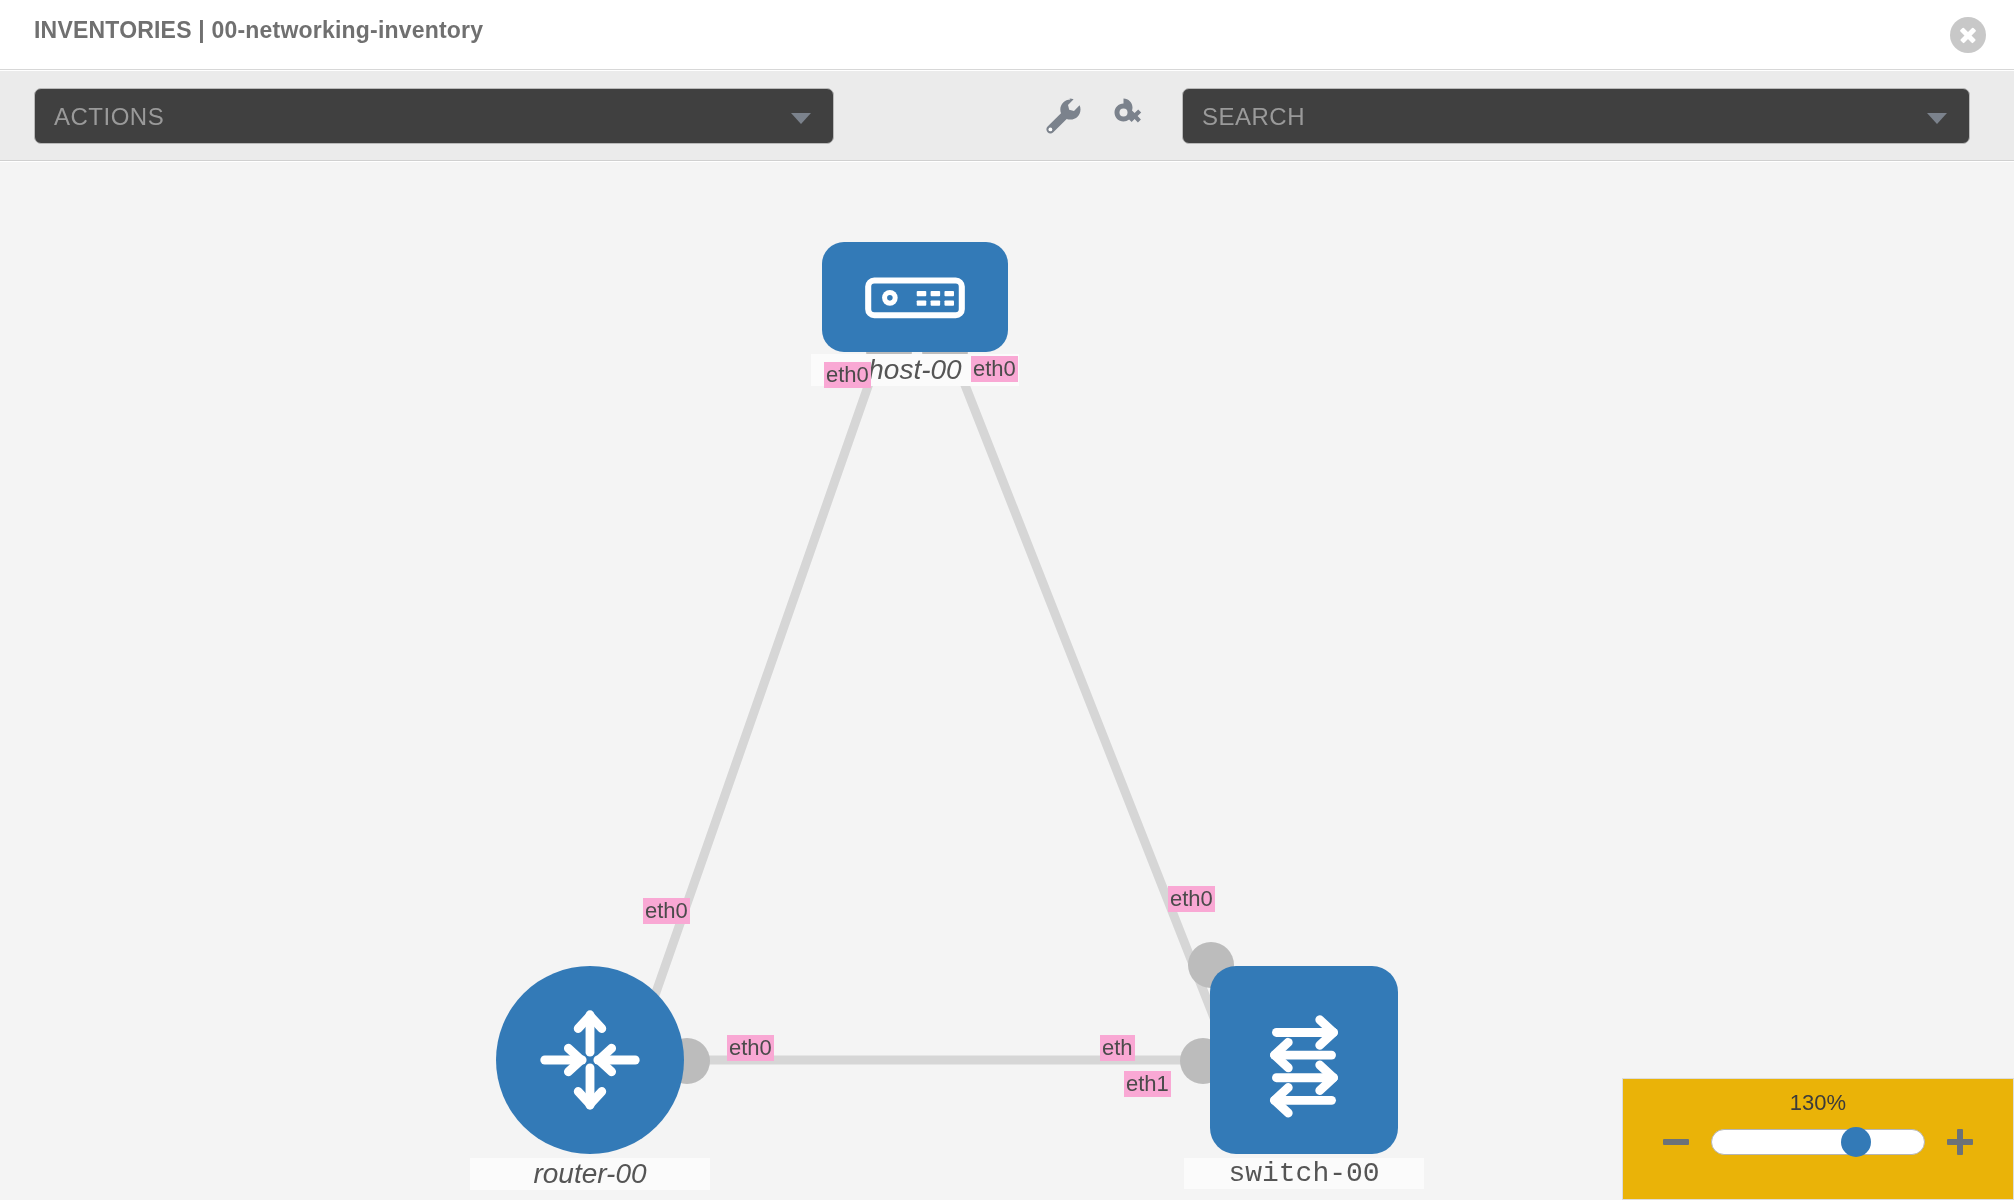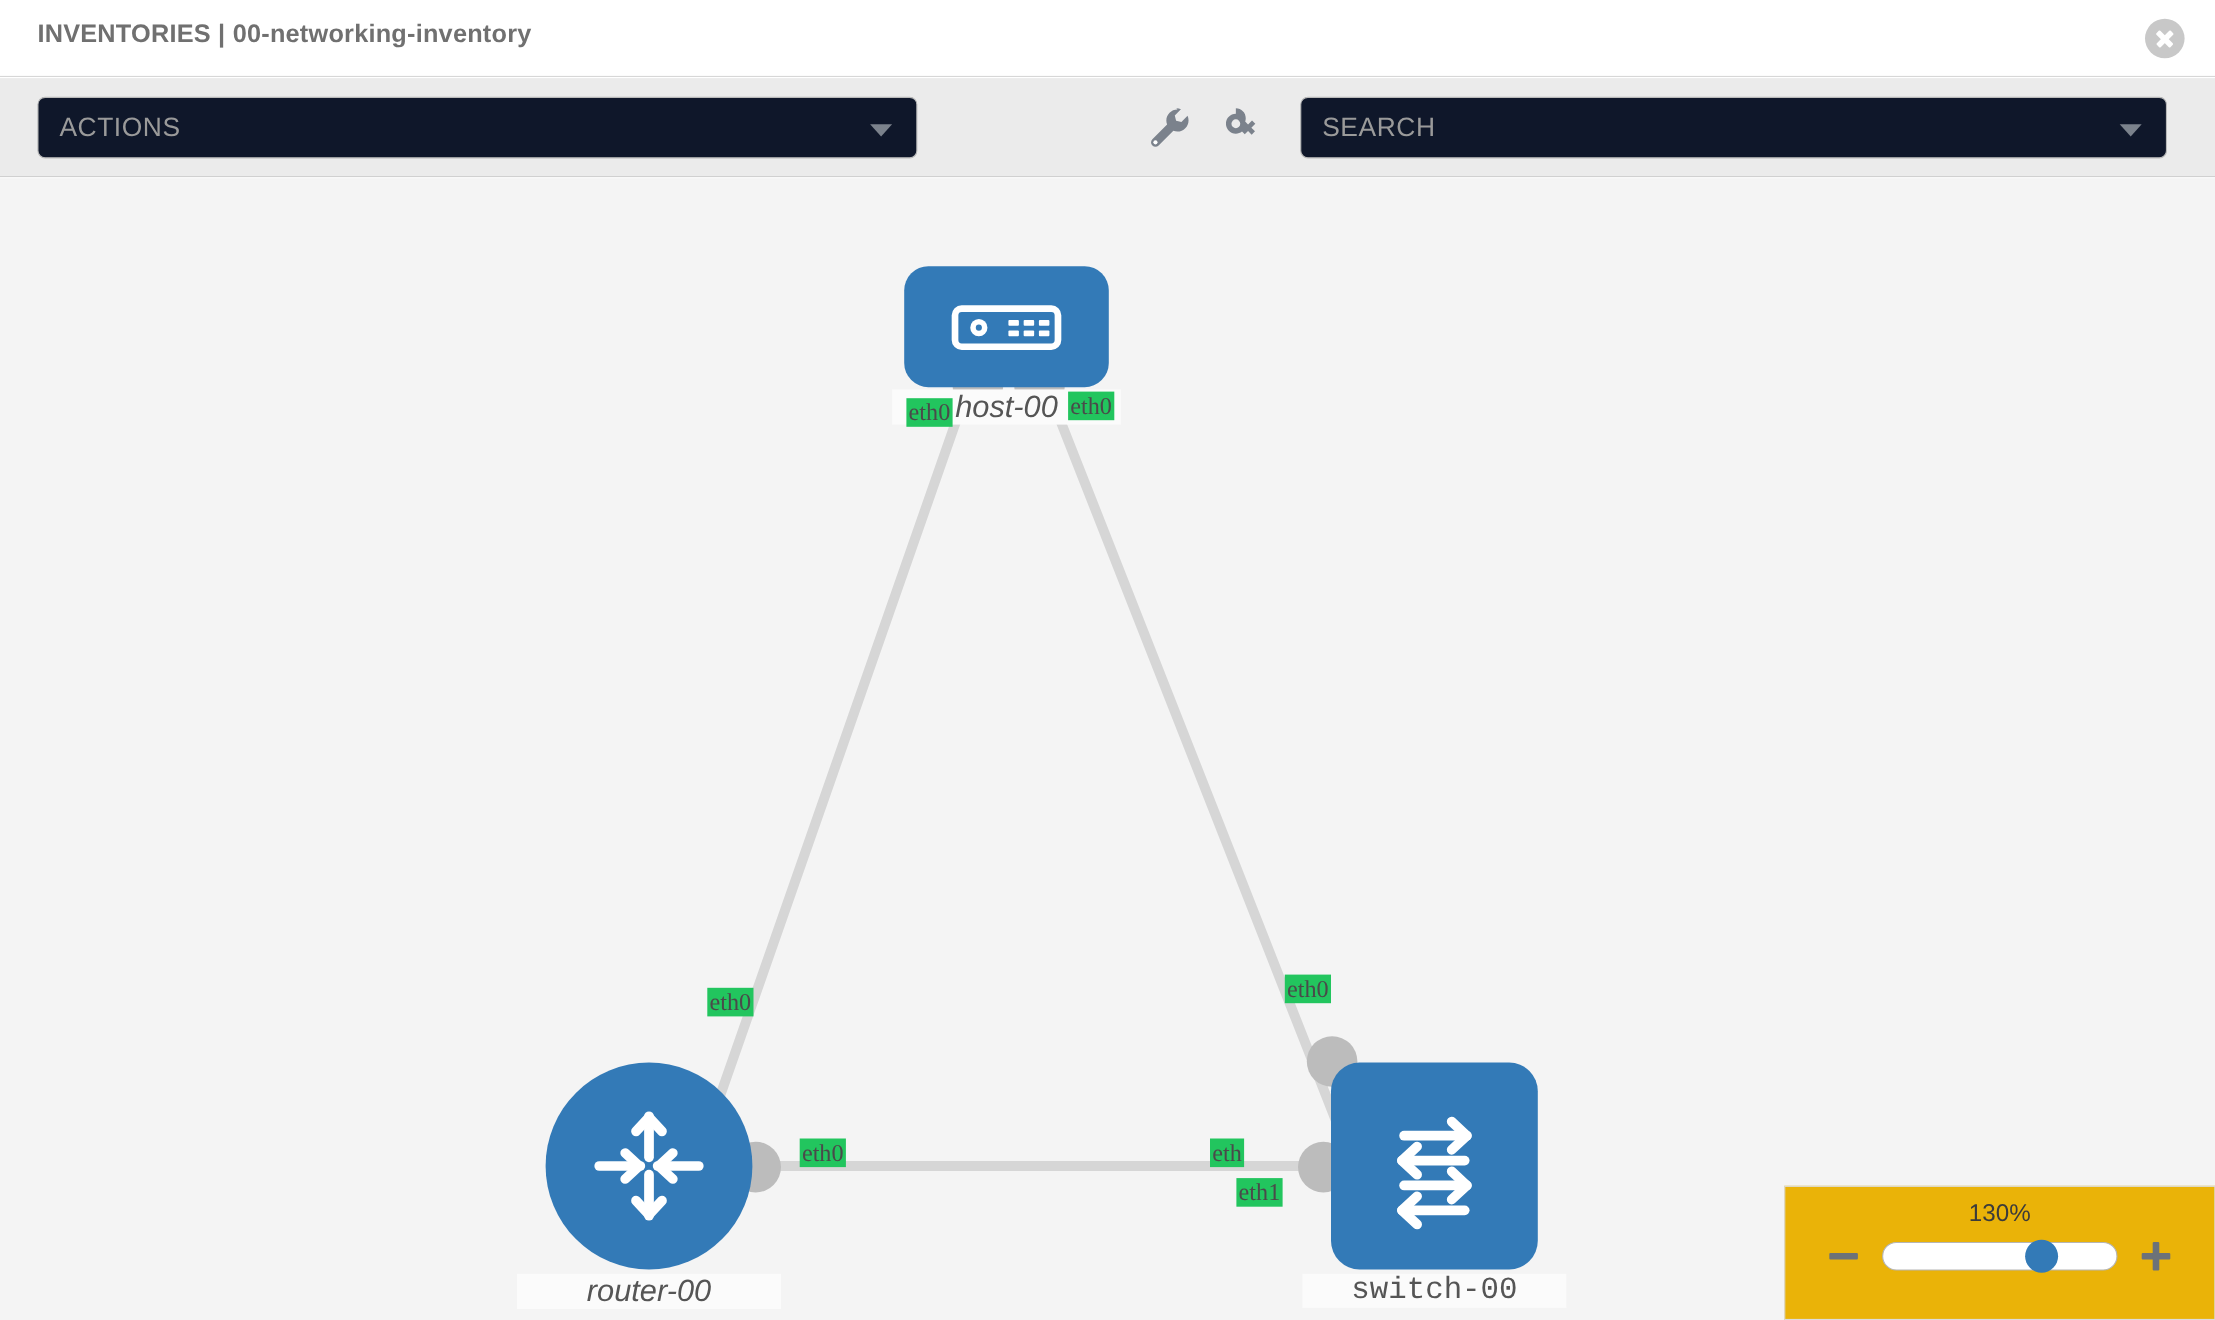--- a/index.html
+++ b/index.html
@@ -39,21 +39,21 @@
 
   
   .toolbar {
     position: absolute; top: 71px; left: 0;
     width: 2014px; height: 90px;
     background: #ebebeb;
     border-bottom: 1px solid #d0d0d0;
   }
   .field {
     position: absolute; top: 17px; height: 56px;
-    background: #0f172a;
+    background: #404040;
     border: 1px solid #b9b9b9;
     border-radius: 7px;
   }
   .field-label {
     position: absolute; left: 19px; top: 14px;
     font-size: 24px; color: #9a9a9a; letter-spacing: 0.5px;
   }
   .caret {
     position: absolute; right: 22px; top: 24px;
     width: 0; height: 0;
@@ -111,21 +111,21 @@
   
   .nub {
     position: absolute; width: 46px; height: 46px;
     border-radius: 50%; background: #bcbcbc;
   }
 
   
   .edge-label {
     position: absolute; white-space: nowrap;
     font-size: 22px; color: #4a4a4a;
-    background: #22c55e; padding: 0 2px; font-family: Liberation Serif, serif;
+    background: #f9a8d4; padding: 0 2px;
   }
 
   
   .zoom-panel {
     position: absolute; right: 0; bottom: 0;
     width: 392px; height: 122px;
     background: #eab308; border: 1px solid #dcdcdc;
   }
   .zoom-value {
     position: absolute; top: 11px; left: 0; width: 100%;

